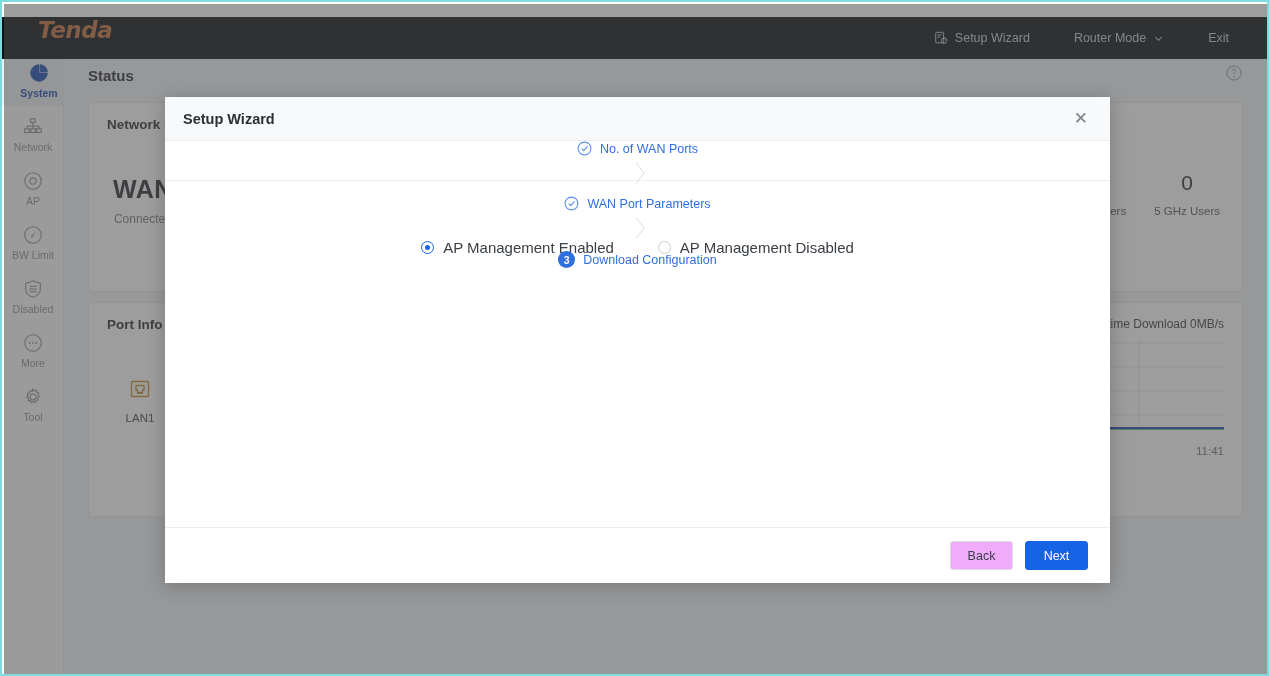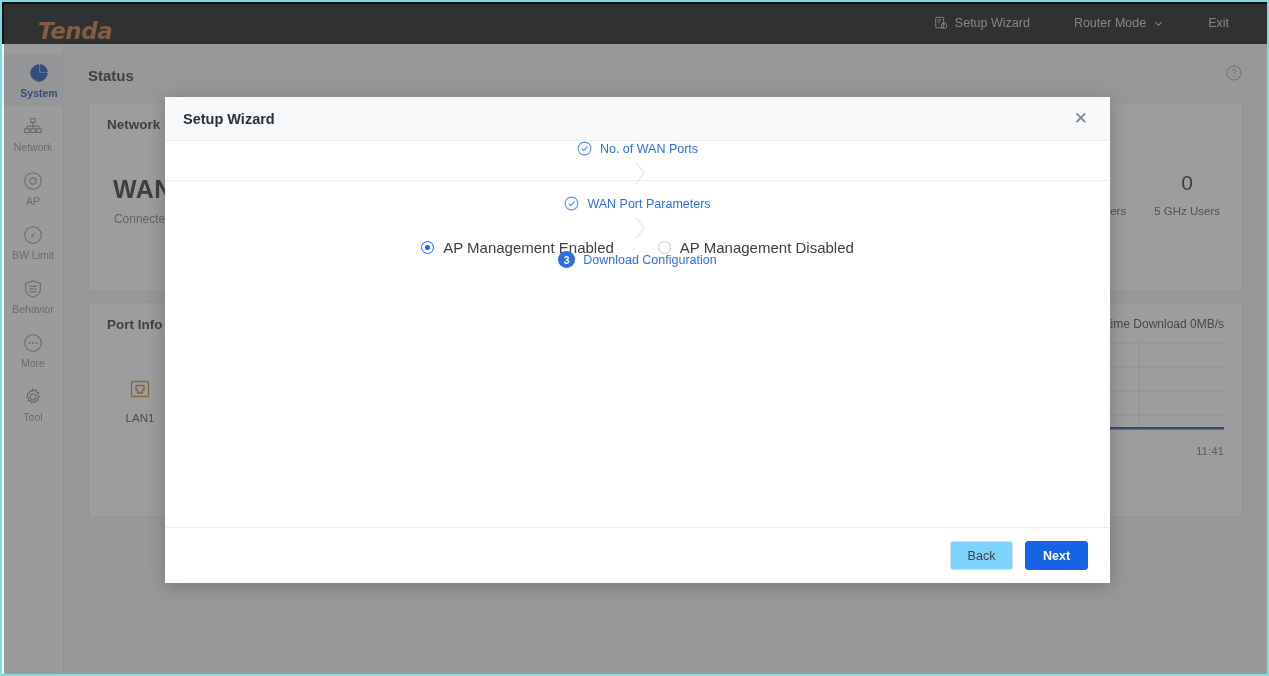--- a/index.html
+++ b/index.html
@@ -16,26 +16,26 @@
     width: 1269px;
     height: 676px;
     background: #ffffff;
     border: 2px solid #7fdbe0;
     overflow: hidden;
   }
 
   
   .topbar {
     position: absolute;
-    top: 0; left: 0;
+    top: 15px; left: 0;
     width: 1265px;
     height: 42px;
     background: #0d1014;
     display: flex;
-    align-items: flex-end;
+    align-items: flex-start;
     z-index: 5;
   }
   .brand {
     margin-left: 36px;
     color: #c4703a;
     font-size: 23px;
     font-weight: bold;
     font-style: italic;
     letter-spacing: -0.5px;
     font-family: "DejaVu Sans", sans-serif;
@@ -266,22 +266,22 @@
   }
   .btn {
     height: 29px;
     min-width: 63px;
     border-radius: 3px;
     font-size: 12.5px;
     cursor: pointer;
     display: flex; align-items: center; justify-content: center;
     padding: 0 16px;
   }
-  .btn-secondary { background:#7dd3fc; border:1px solid #d9dde1; color:#3b4047; }
-  .btn-primary { background:#1763e6; border:1px solid #1763e6; color:#fff;font-weight:bold; }
+  .btn-secondary { background:#f0abfc; border:1px solid #d9dde1; color:#3b4047; }
+  .btn-primary { background:#1763e6; border:1px solid #1763e6; color:#fff; }
 </style>
 </head>
 <body>
 
 <div id="root">
 
   <div class="topbar">
     <div class="brand">Tenda</div>
     <div class="topbar-right">
 
@@ -364,21 +364,21 @@
 
     <div class="side-item">
       <span class="si-icon">
         <svg width="22" height="22" viewBox="0 0 24 24" fill="none" stroke="#8a8f96" stroke-width="1.2">
           <path d="M12 3 L20 6 V12 C20 16.5 16.5 19.6 12 21 C7.5 19.6 4 16.5 4 12 V6 Z"></path>
           <line x1="8" y1="9" x2="16" y2="9"></line>
           <line x1="8" y1="12" x2="16" y2="12"></line>
           <line x1="8" y1="15" x2="16" y2="15"></line>
         </svg>
       </span>
-      <span>Behavior</span>
+      <span>Disabled</span>
     </div>
 
     <div class="side-item">
       <span class="si-icon">
         <svg width="22" height="22" viewBox="0 0 24 24" fill="none" stroke="#8a8f96" stroke-width="1.2">
           <circle cx="12" cy="12" r="9"></circle>
           <circle cx="8.3" cy="12" r="1" fill="#8a8f96" stroke="none"></circle>
           <circle cx="12" cy="12" r="1" fill="#8a8f96" stroke="none"></circle>
           <circle cx="15.7" cy="12" r="1" fill="#8a8f96" stroke="none"></circle>
         </svg>

